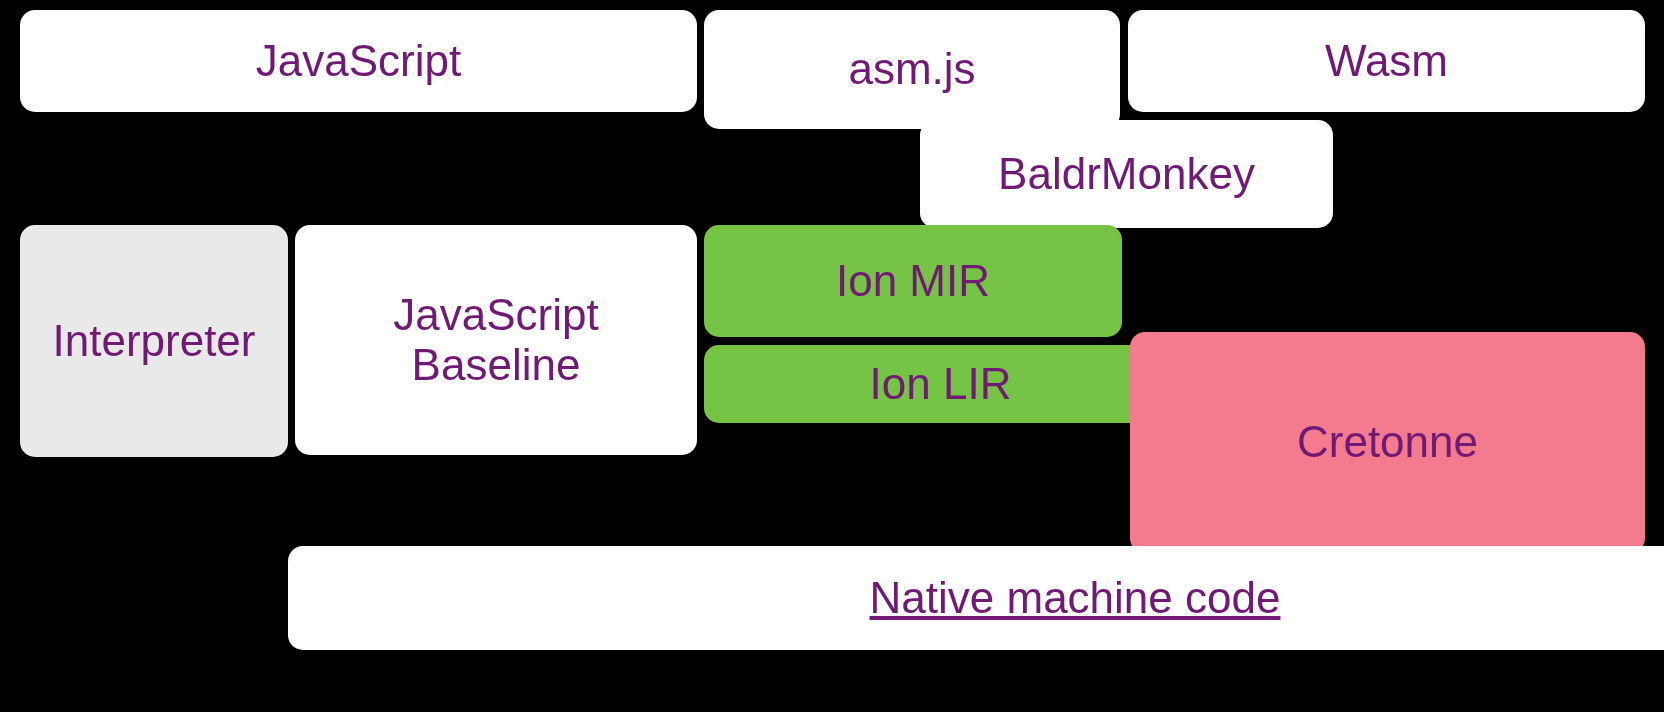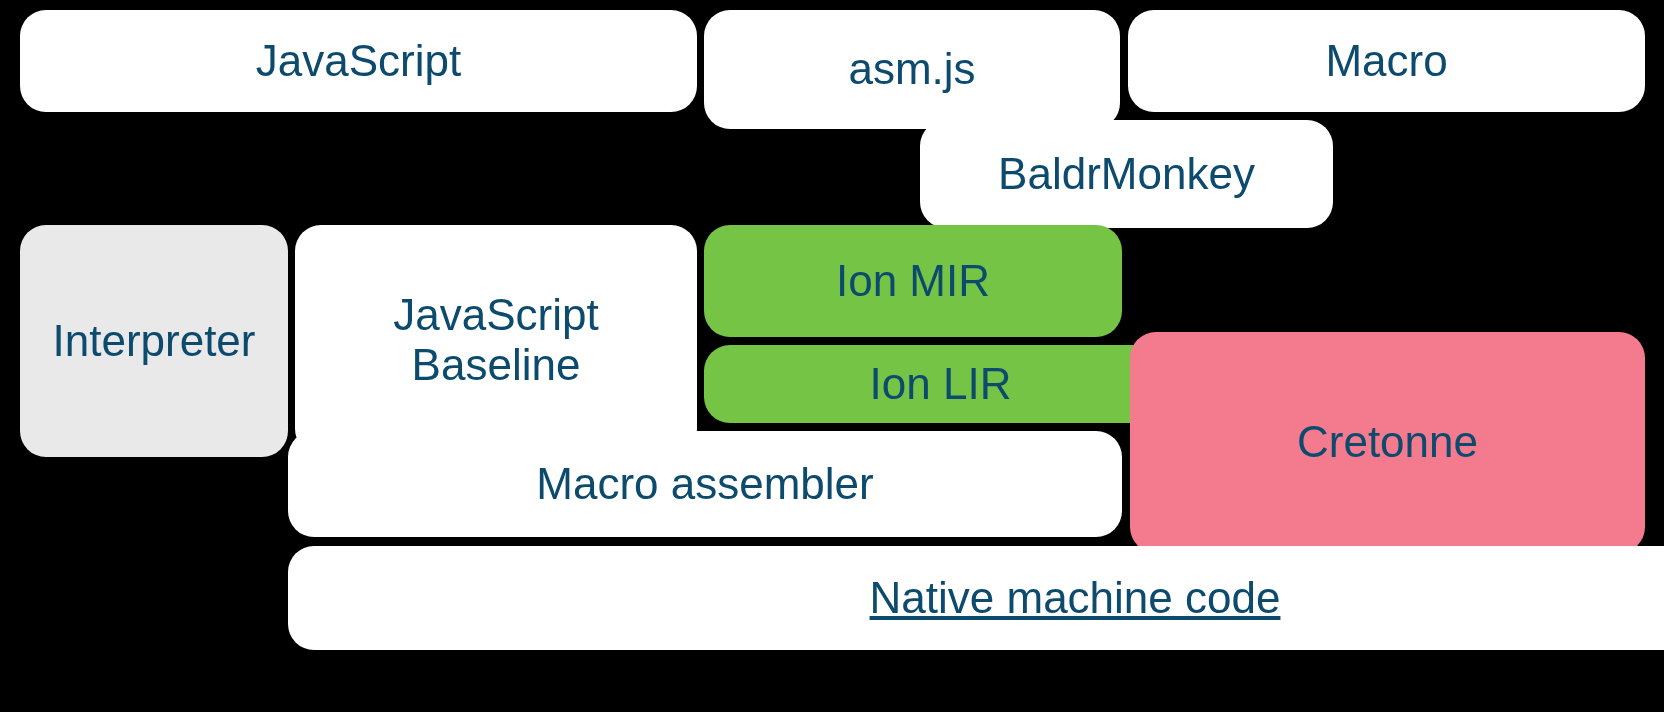--- a/index.html
+++ b/index.html
@@ -14,23 +14,23 @@
   #stage {
     position: relative;
     width: 1664px;
     height: 712px;
     background: #000000;
     overflow: hidden;
   }
   .box {
     position: absolute;
     box-sizing: border-box;
-    border-radius: 26px;
+    border-radius: 15px;
     background: #ffffff;
-    color: #0c4a6e;
+    color: #701a75;
     display: flex;
     align-items: center;
     justify-content: center;
     text-align: center;
     line-height: 1.14;
     font-size: 44px;
     font-weight: 400;
     letter-spacing: 0px;
     white-space: pre-line;
     -webkit-font-smoothing: antialiased;
@@ -61,33 +61,32 @@
 </style>
 </head>
 <body>
 
 <div id="stage">
 
   <div class="box b-javascript">JavaScript</div>
 
   <div class="box b-asmjs">asm.js</div>
 
-  <div class="box b-wasm">Macro</div>
+  <div class="box b-wasm">Wasm</div>
 
 
   <div class="box b-baldrmonkey">BaldrMonkey</div>
 
   <div class="box gray b-interpreter">Interpreter</div>
 
   <div class="box b-baseline">JavaScript
 Baseline</div>
 
   <div class="box green b-ionmir">Ion MIR</div>
 
   <div class="box green b-ionlir">Ion LIR</div>
 
-  <div class="box b-macroasm">Macro assembler</div>
 
   <div class="box pink b-cretonne">Cretonne</div>
 
   <div class="box b-native">Native machine code</div>
 
 </div>
 
 </body></html>

